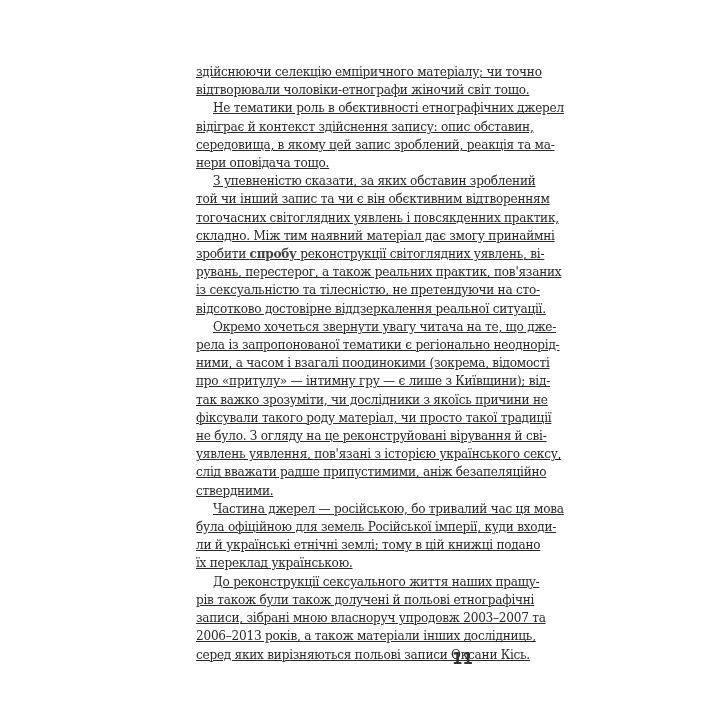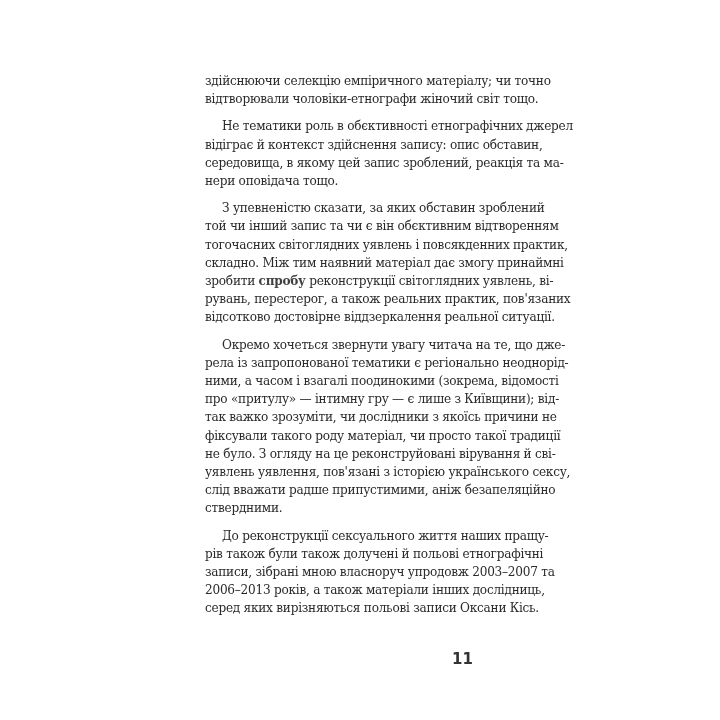--- a/index.html
+++ b/index.html
@@ -3,21 +3,21 @@
 <meta charset="utf-8">
 <style>
   html, body { margin:0; padding:0; background:#ffffff; }
   body { width:720px; height:720px; position:relative; overflow:hidden; }
   .page {
     position:absolute; left:196px; top:63px; width:316px;
     font-family:"DejaVu Serif", "Liberation Serif", serif;
     font-size:12.1px; line-height:18.2px; color:#2a2a2a;
     letter-spacing:-0.25px;
   }
-  .para { margin:9px; text-align:justify; text-align-last:left; }
+  .para { margin:0; text-align:justify; text-align-last:left;text-decoration:underline; }
   .line { display:block; white-space:nowrap; text-align:justify; text-align-last:justify; }
   .line.last { text-align-last:left; }
   .indent { padding-left:17px; }
   b { font-weight:bold; color:#404040; }
   .pagenum {
     position:absolute; left:452px; top:650px;
     font-family:"DejaVu Sans", "Liberation Sans", sans-serif;
     font-weight:bold; font-size:15px; color:#333;
   }
 </style>
@@ -35,35 +35,42 @@
     <span class="line">середовища, в якому цей запис зроблений, реакція та ма-</span>
     <span class="line last">нери оповідача тощо.</span>
   </div>
   <div class="para">
     <span class="line indent">З упевненістю сказати, за яких обставин зроблений</span>
     <span class="line">той чи інший запис та чи є він обєктивним відтворенням</span>
     <span class="line">тогочасних світоглядних уявлень і повсякденних практик,</span>
     <span class="line">складно. Між тим наявний матеріал дає змогу принаймні</span>
     <span class="line" id="bold-line">зробити <b>спробу</b> реконструкції світоглядних уявлень, ві-</span>
     <span class="line">рувань, перестерог, а також реальних практик, пов'язаних</span>
+    <span class="line">із сексуальністю та тілесністю, не претендуючи на сто-</span>
     <span class="line last">відсотково достовірне віддзеркалення реальної ситуації.</span>
   </div>
   <div class="para">
     <span class="line indent">Окремо хочеться звернути увагу читача на те, що дже-</span>
     <span class="line">рела із запропонованої тематики є регіонально неоднорід-</span>
     <span class="line">ними, а часом і взагалі поодинокими (зокрема, відомості</span>
     <span class="line">про «притулу» — інтимну гру — є лише з Київщини); від-</span>
     <span class="line">так важко зрозуміти, чи дослідники з якоїсь причини не</span>
     <span class="line">фіксували такого роду матеріал, чи просто такої традиції</span>
     <span class="line">не було. З огляду на це реконструйовані вірування й сві-</span>
     <span class="line">уявлень уявлення, пов'язані з історією українського сексу,</span>
     <span class="line">слід вважати радше припустимими, аніж безапеляційно</span>
     <span class="line last">ствердними.</span>
   </div>
   <div class="para">
+    <span class="line indent">Частина джерел — російською, бо тривалий час ця мова</span>
+    <span class="line">була офіційною для земель Російської імперії, куди входи-</span>
+    <span class="line">ли й українські етнічні землі; тому в цій книжці подано</span>
+    <span class="line last">їх переклад українською.</span>
+  </div>
+  <div class="para">
     <span class="line indent">До реконструкції сексуального життя наших пращу-</span>
     <span class="line">рів також були також долучені й польові етнографічні</span>
     <span class="line">записи, зібрані мною власноруч упродовж 2003–2007 та</span>
     <span class="line">2006–2013 років, а також матеріали інших дослідниць,</span>
     <span class="line last">серед яких вирізняються польові записи Оксани Кісь.</span>
   </div>
 </div>
 
 <div class="pagenum">11</div>
 

